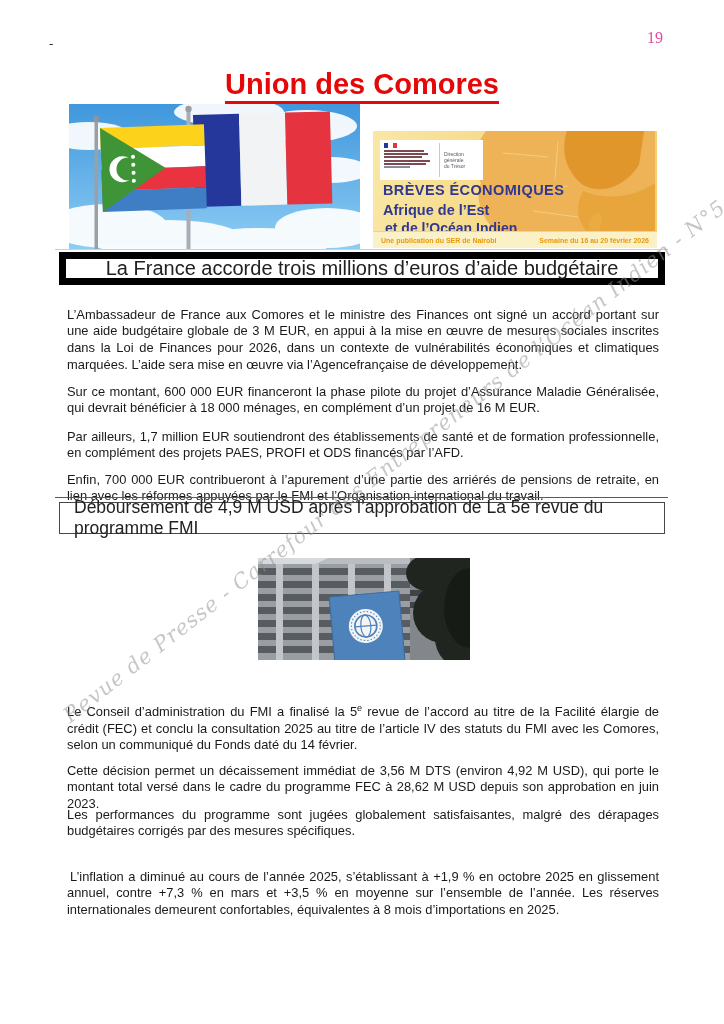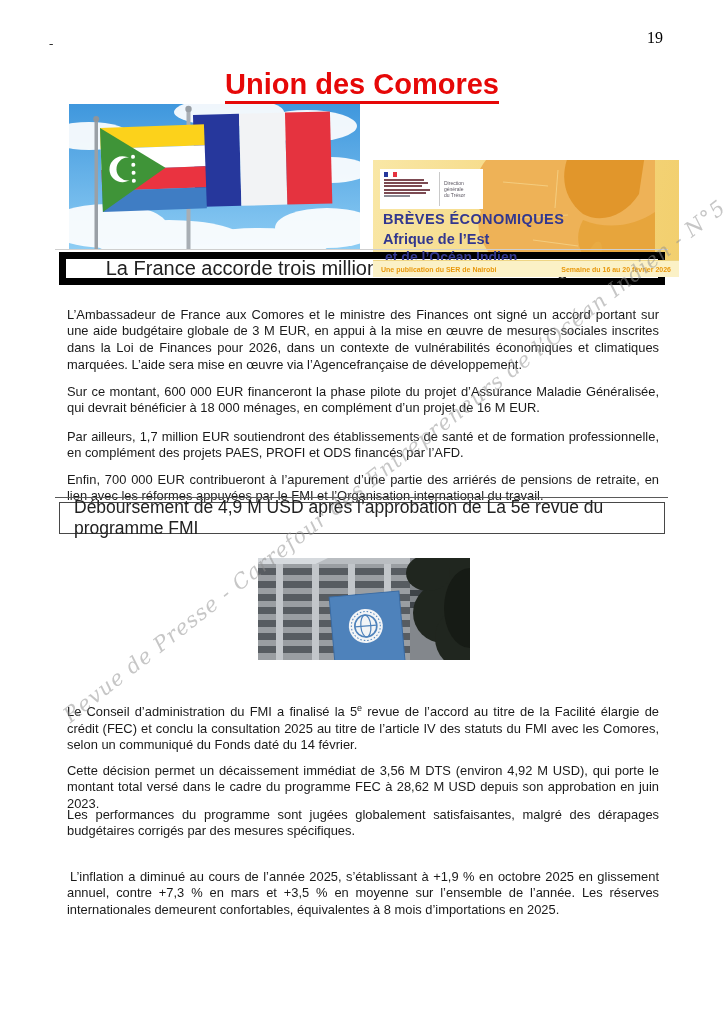--- a/index.html
+++ b/index.html
@@ -1,28 +1,28 @@
 <!DOCTYPE html>
 <html><head>
 <meta charset="utf-8">
 <style>
   html,body{margin:0;padding:0;background:#fff;}
   .page{position:relative;width:724px;height:1024px;background:#ffffff;
         font-family:"Liberation Sans",sans-serif;overflow:hidden;color:#1a1a1a;}
 
   .hdr-dash{position:absolute;left:49px;top:36px;font:13px "Liberation Serif",serif;color:#222;}
-  .hdr-pageno{position:absolute;left:647px;top:29px;font:16px "Liberation Serif",serif;color:#000000;}
+  .hdr-pageno{position:absolute;left:647px;top:29px;font:16px "Liberation Serif",serif;color:#ec4899;}
 
   .doc-title{position:absolute;left:0;right:0;top:52px;margin:16px;text-align:center;
              font-size:29px;font-weight:700;color:#e60808;letter-spacing:0px;}
   .doc-title .ul{border-bottom:3px solid #e60808;padding-bottom:1px;}
 
   .flags-img{position:absolute;left:69px;top:104px;width:291px;height:145px;}
-  .banner{position:absolute;left:373px;top:131px;width:306px;height:117px;overflow:hidden;
-          background:linear-gradient(100deg,#f9e7a6 0%,#f5d77f 55%,#f2cf6e 100%);margin-top:29px;}
+  .banner{position:absolute;left:373px;top:131px;width:284px;height:117px;overflow:hidden;
+          background:linear-gradient(100deg,#f9e7a6 0%,#f5d77f 55%,#f2cf6e 100%);}
   .banner svg{position:absolute;left:0;top:0;}
   .banner .btitle{position:absolute;left:10px;top:51px;font-size:14.5px;font-weight:600;
                   color:#32378f;letter-spacing:.4px;z-index:2;}
   .banner .bsub1{position:absolute;left:10px;top:71px;font-size:14.5px;font-weight:700;color:#32378f;z-index:2;}
   .banner .bsub2{position:absolute;left:12px;top:89px;font-size:14px;font-weight:700;color:#32378f;z-index:2;}
   .banner .bfooter{position:absolute;left:0;bottom:0;width:100%;height:17px;z-index:2;
                    background:#fbf1c6;border-top:1px solid #eed584;
                    display:flex;align-items:center;justify-content:space-between;box-sizing:border-box;
                    padding:0 8px;font-size:7px;font-weight:700;color:#e8980c;}
   .ministry-box{position:absolute;left:7px;top:9px;width:103px;height:40px;background:#fff;z-index:2;

